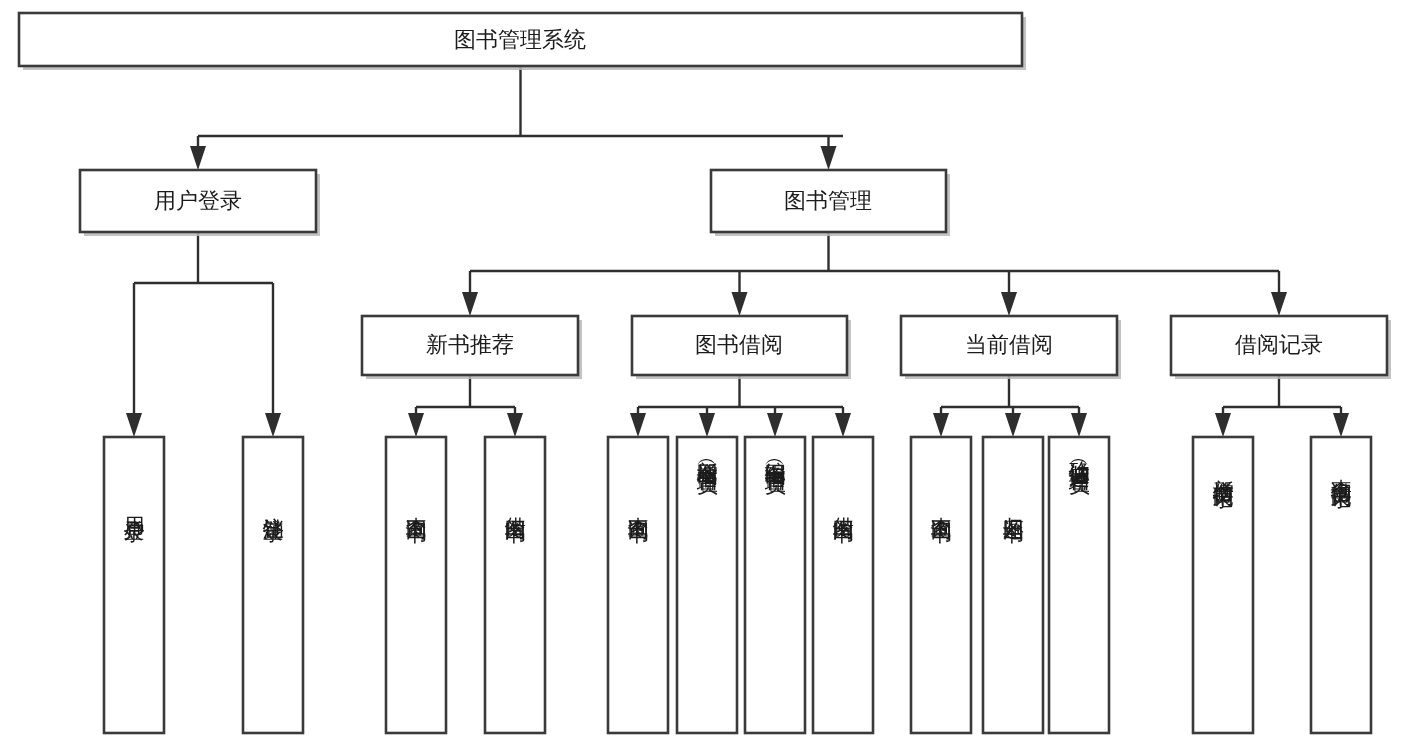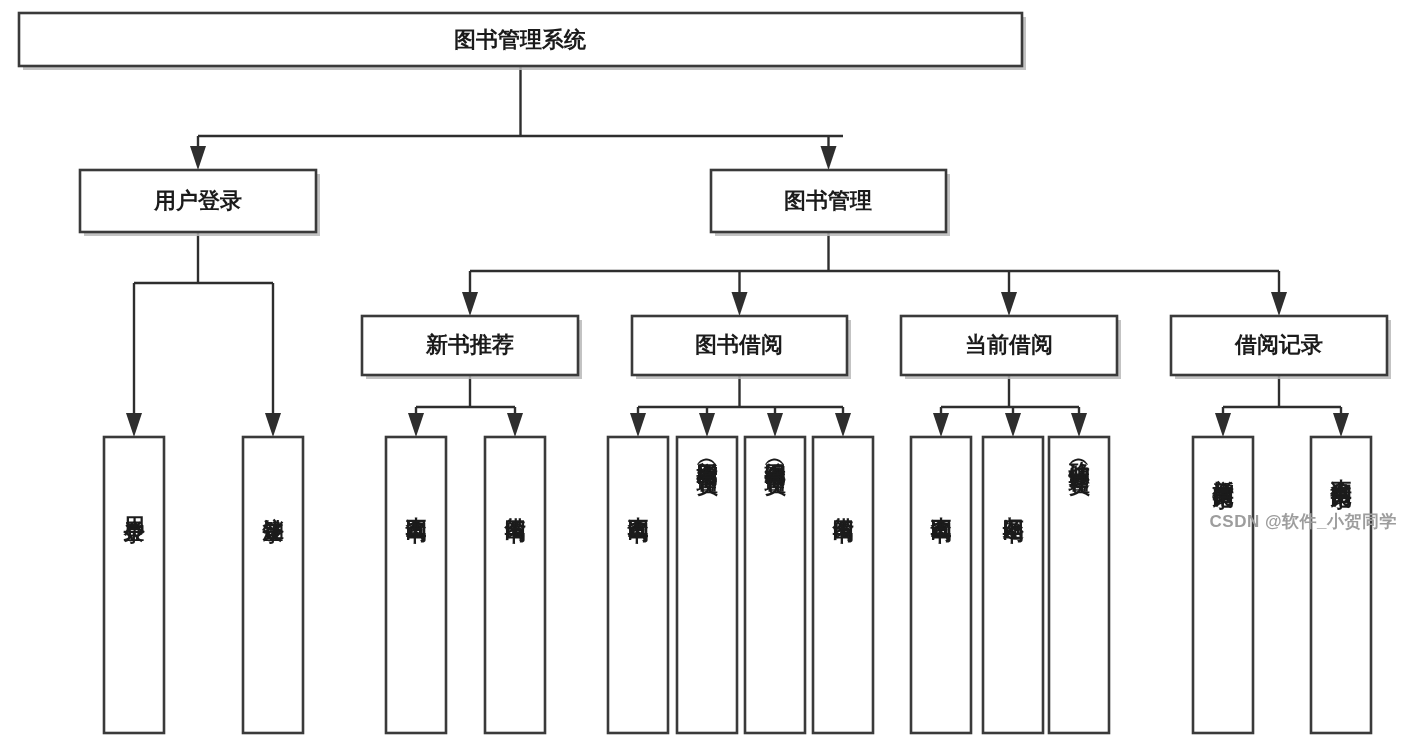--- a/index.html
+++ b/index.html
@@ -13,21 +13,20 @@
     font-family: "Liberation Sans", "DejaVu Sans", sans-serif;
     overflow: hidden;
     position: relative;
   }
   #diagram-root {
     position: absolute;
     left: 0;
     top: 0;
     width: 1405px;
     height: 537px;
-    font-weight: bold;
   }
   svg.flow {
     display: block;
     width: 1405px;
     height: 747px;
   }
   .node-rect {
     fill: #ffffff;
     stroke: #3a3a3a;
     stroke-width: 2.6;
@@ -242,14 +241,13 @@
   <div class="leaf-label-wrap" style="left:1049px; top:444px; width:60px;">
     <span class="leaf-label">确认归还（管理员）</span>
   </div>
   <div class="leaf-label-wrap" style="left:1193px; top:462px; width:60px;">
     <span class="leaf-label">新增借阅记录</span>
   </div>
   <div class="leaf-label-wrap" style="left:1311px; top:462px; width:60px;">
     <span class="leaf-label">查询借阅记录</span>
   </div>
 
-  <div class="watermark">CSDN @软件_小贺同学</div>
 </div>
 
 </body></html>

